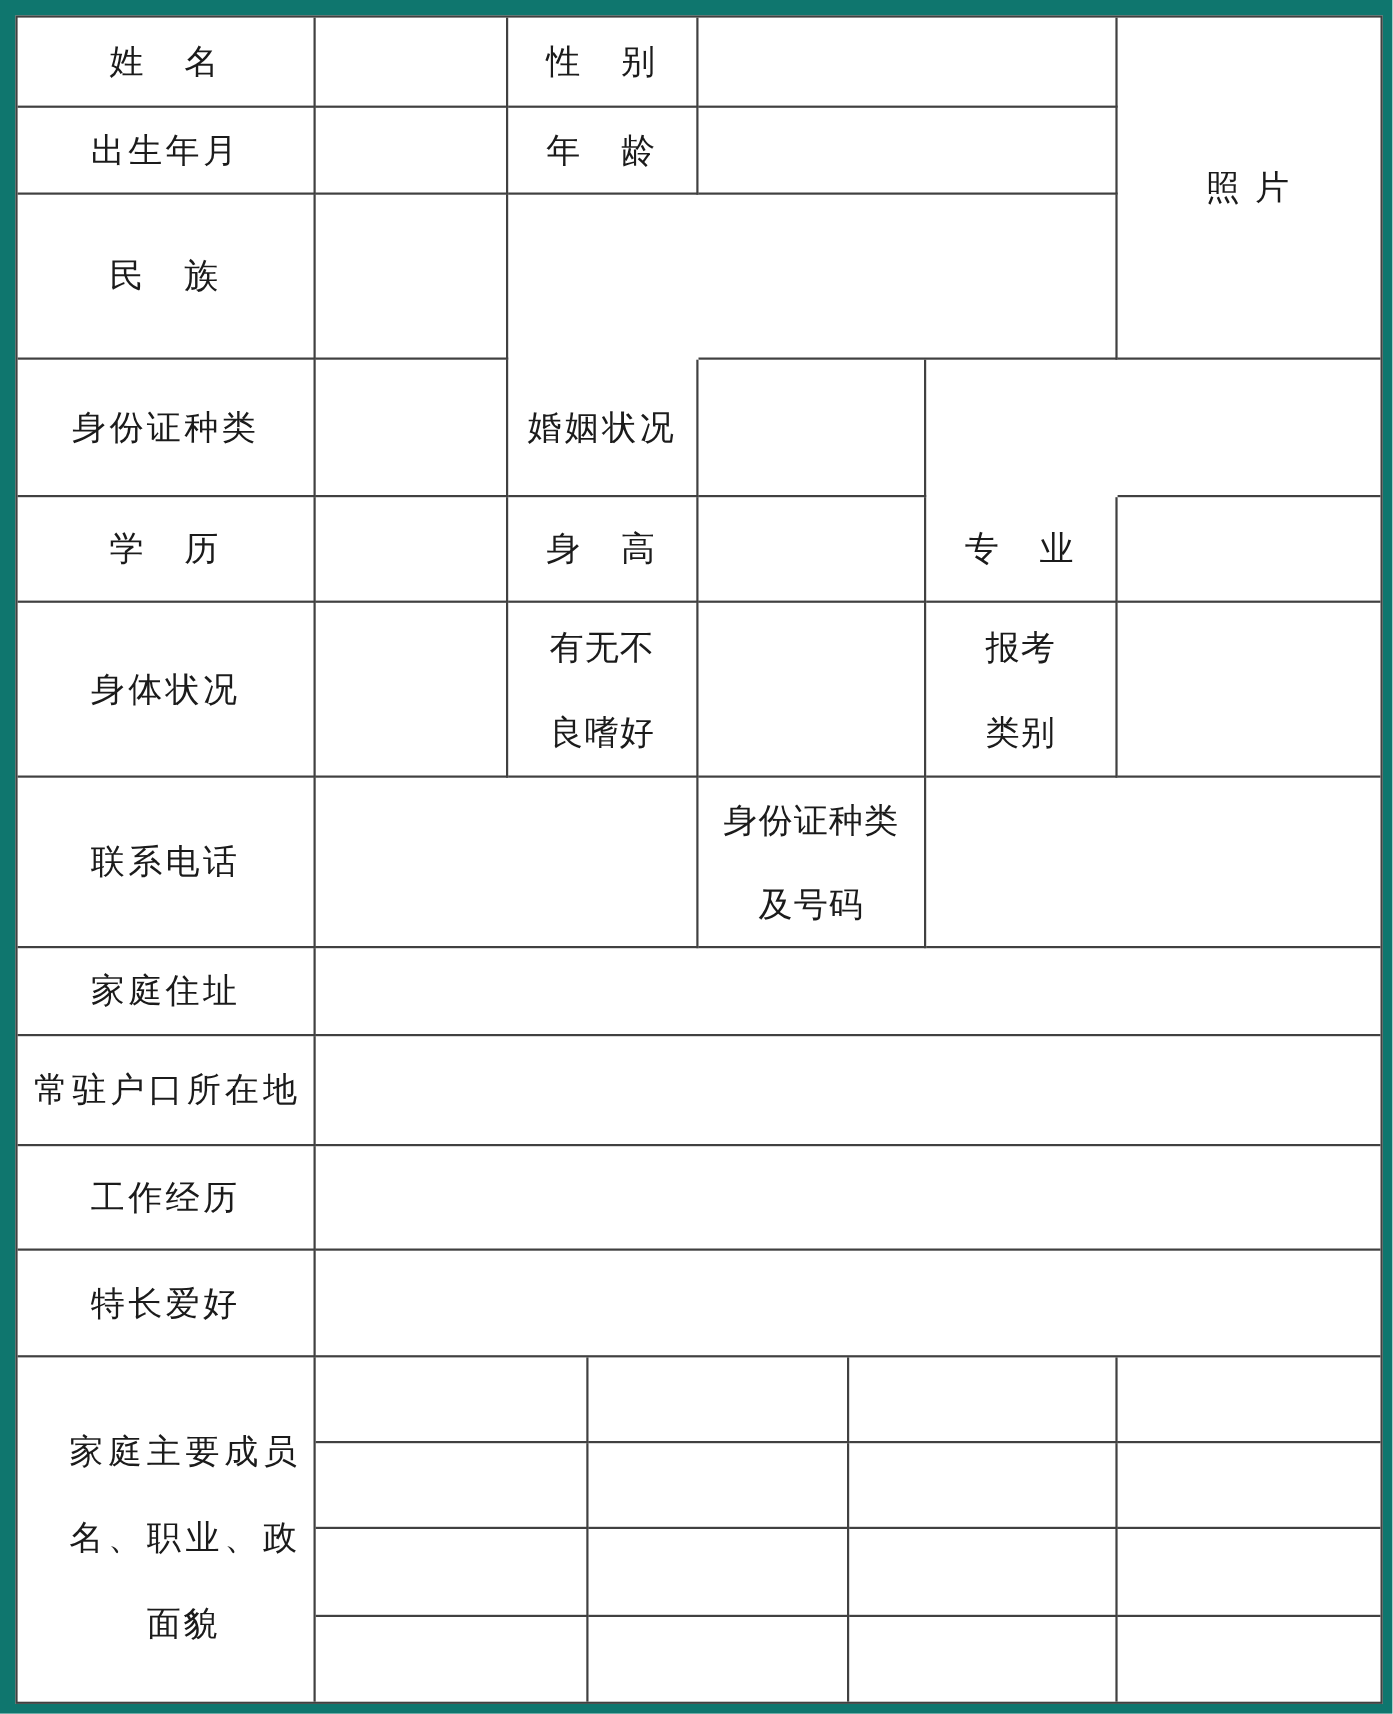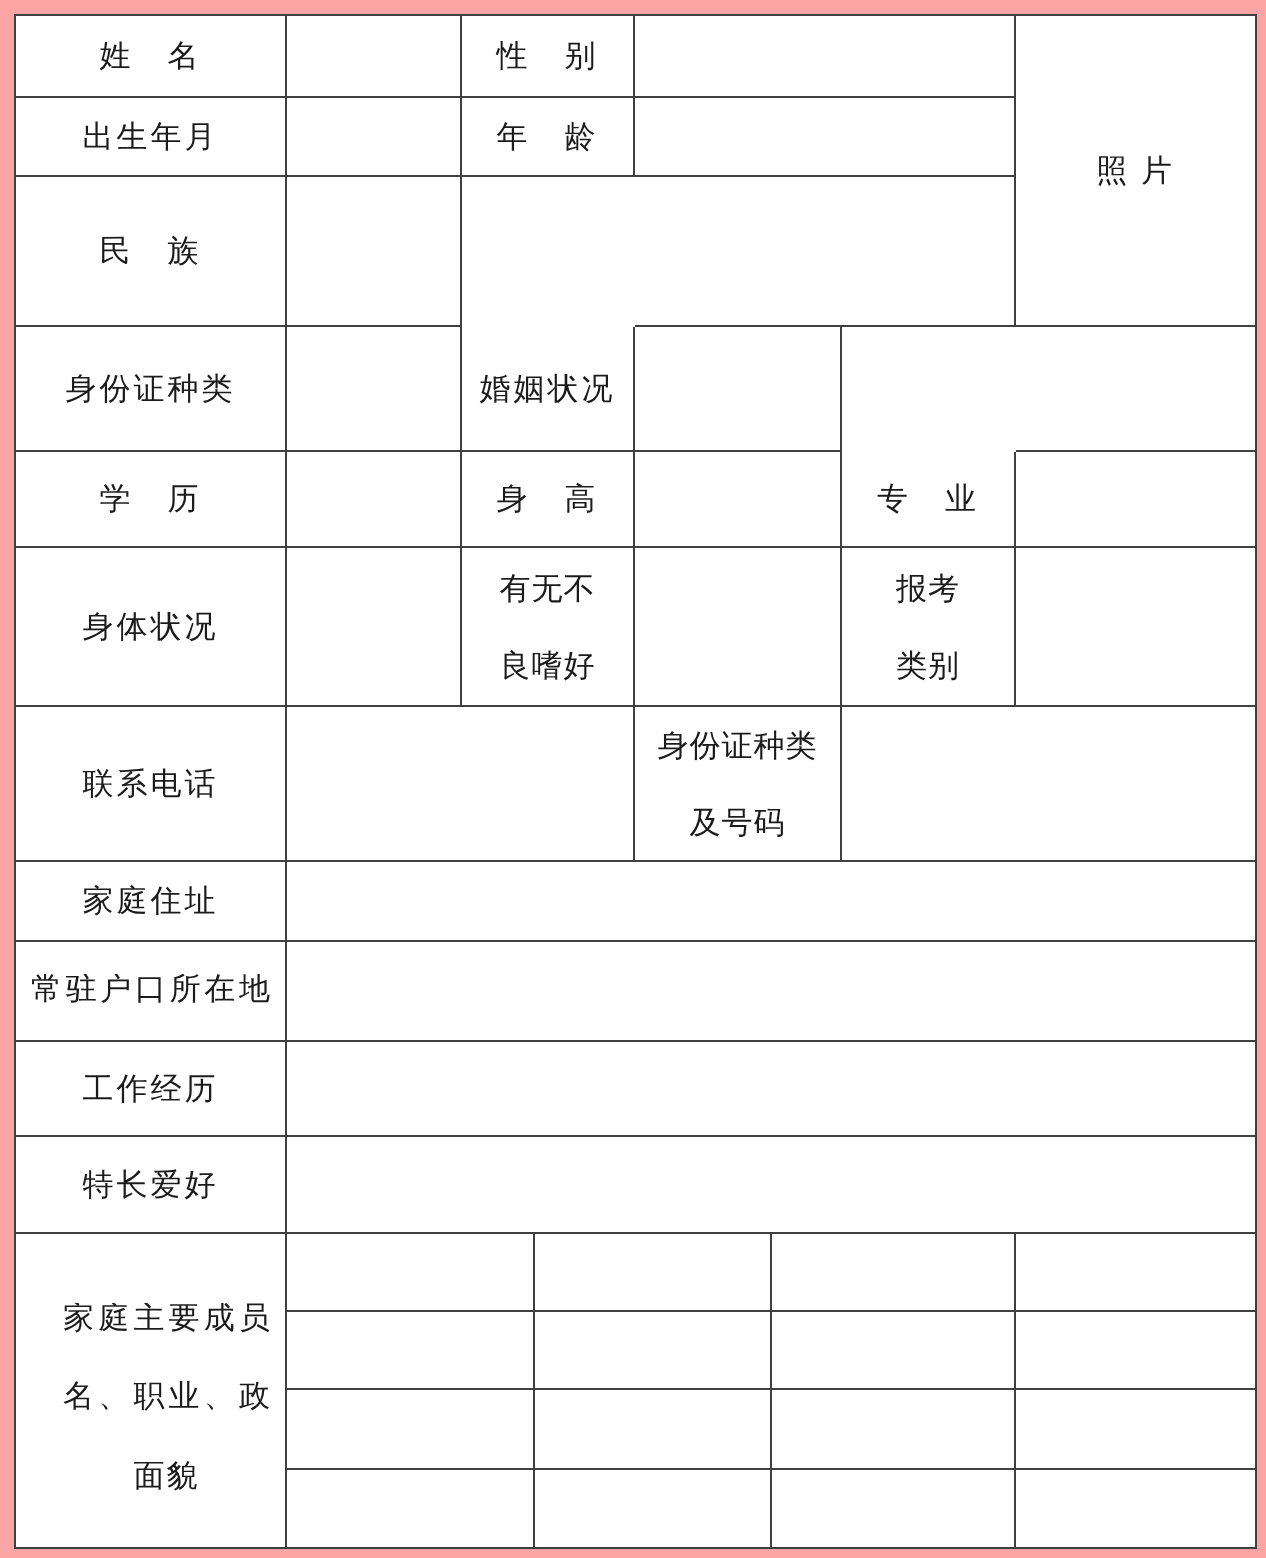--- a/index.html
+++ b/index.html
@@ -1,16 +1,16 @@
 <!DOCTYPE html>
 <html><head>
 <meta charset="utf-8">
 <style>
   html,body{margin:0;padding:0;background:#ffffff;}
-  .canvas{position:relative;width:1266px;height:1558px;background:#fca5a5;overflow:hidden;
+  .canvas{position:relative;width:1266px;height:1558px;background:#0f766e;overflow:hidden;
           font-family:"Liberation Serif","DejaVu Serif",serif;}
   .form-table{
     position:absolute;left:14px;top:14px;
     display:grid;
     grid-template-columns:271px 175px 73px 100px 137px 70px 174px 239px;
     grid-template-rows:82px 79px 150px 125px 96px 159px 155px 80px 100px 95px 97px 78px 78px 80px 77px;
     border:2px solid #404040;
     background:#ffffff;
   }
   .cell{
@@ -18,21 +18,21 @@
     border-bottom:2px solid #404040;
     display:flex;align-items:center;justify-content:center;
     text-align:center;
     color:#1b1b1b;font-size:31px;letter-spacing:3px;
     overflow:hidden;
   }
   .no-br{border-right:none;}
   .no-bb{border-bottom:none;}
   .multiline{white-space:pre-line;line-height:77px;letter-spacing:1px;}
   .spread{display:block;width:100%;padding:0 15px;box-sizing:border-box;
-          text-align:justify;letter-spacing:0;line-height:34px;height:34px;overflow:hidden;font-family:Liberation Mono, monospace;}
+          text-align:justify;letter-spacing:0;line-height:34px;height:34px;overflow:hidden;}
   .spread::after{content:"";display:inline-block;width:100%;height:0;}
   .family-lbl{flex-direction:column;justify-content:center;gap:44px;padding-top:14px;margin-left:32px;}
   .family-lbl .center-line{display:block;width:100%;line-height:34px;height:34px;letter-spacing:2px;}
 </style>
 </head>
 <body>
 
 <div class="canvas">
   <div class="form-table">
 

